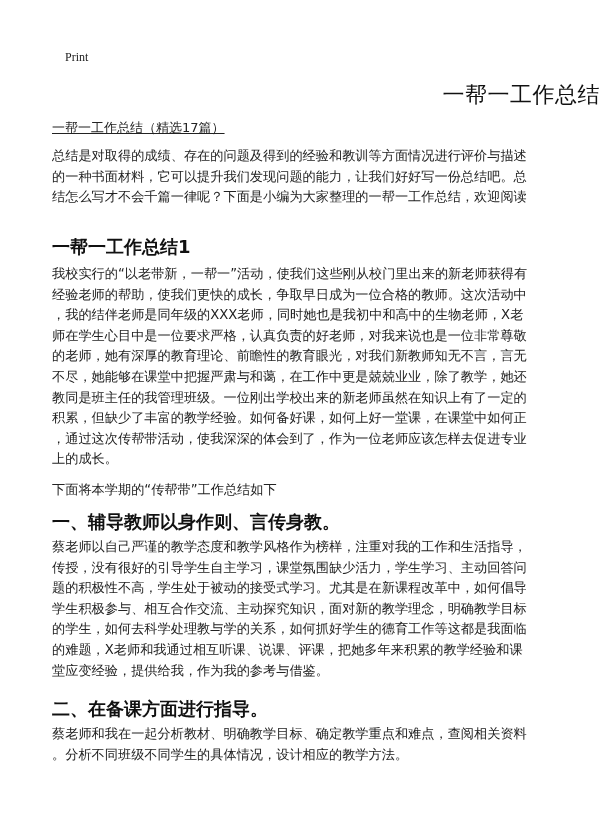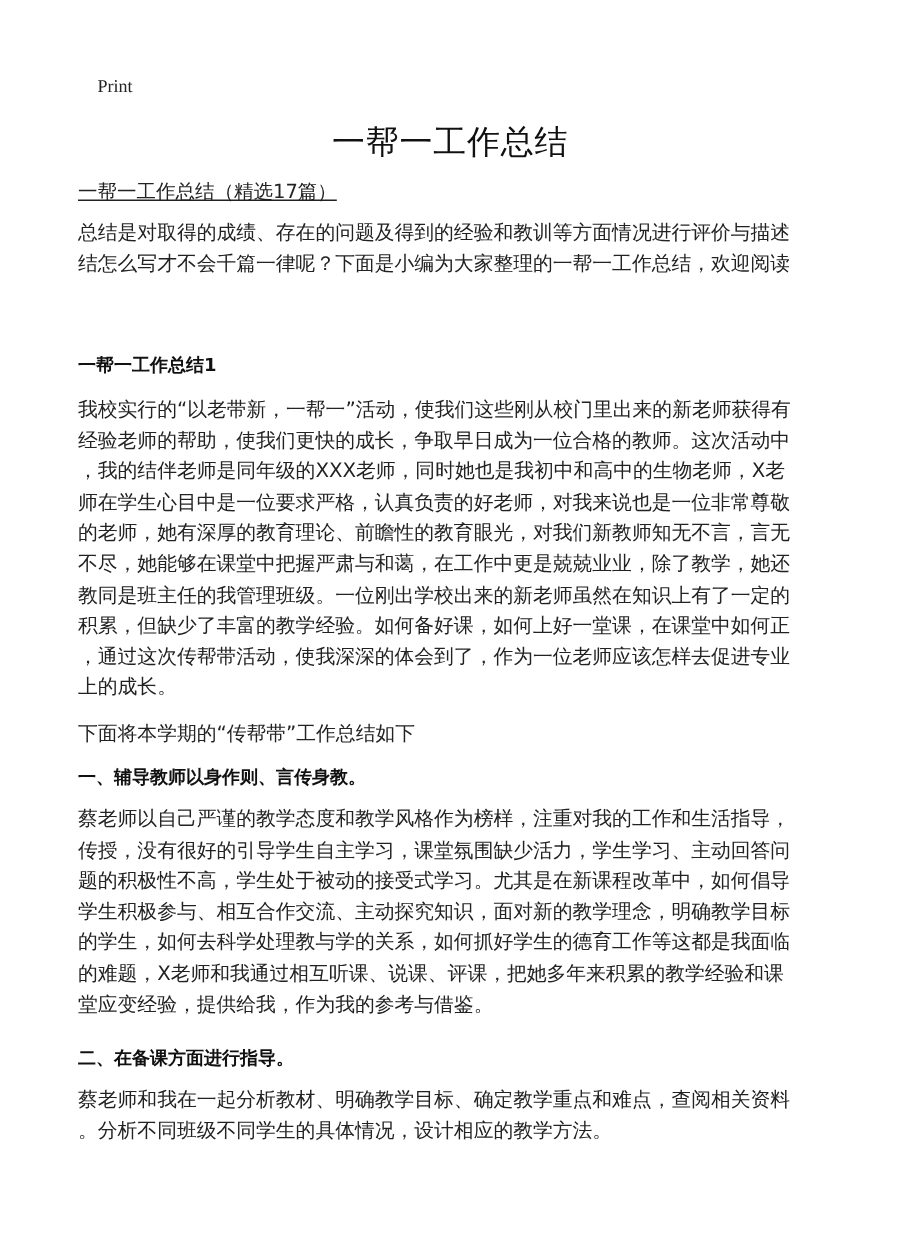--- a/index.html
+++ b/index.html
@@ -5,46 +5,47 @@
   html, body { margin: 0; padding: 0; background: #ffffff; }
   body {
     width: 600px; height: 828px; overflow: hidden; position: relative;
     font-family: "DejaVu Sans", sans-serif; color: #1a1a1a;
   }
   .print {
     position: absolute; left: 52px; top: 50px;
     font-family: "Liberation Serif", serif; font-size: 12px; color: #222; margin-left: 13px;
   }
   .title {
-    position: absolute; left: 0; width: 600px; top: 80px; text-align: center;
+    position: absolute; left: 0; width: 600px; top: 80px; text-align: right;
     font-size: 22px; color: #111; letter-spacing: 0.5px;
   }
   .subtitle {
     position: absolute; left: 52px; top: 119px; font-size: 13px; color: #222; text-decoration: underline;
   }
   .para {
     position: absolute; left: 52px; width: 500px;
     font-size: 13.2px; line-height: 20.6px; color: #222;
   }
   .para .ln { display: block; white-space: nowrap; }
   .heading {
-    position: absolute; left: 52px; font-size: 12px; font-weight: bold; color: #111;
+    position: absolute; left: 52px; font-size: 18px; font-weight: bold; color: #111;
   }
 </style>
 </head>
 <body>
 
 <div class="print">Print</div>
 
 <h1 class="title" style="margin:0;font-weight:normal;">一帮一工作总结</h1>
 
 <div class="subtitle">一帮一工作总结（精选17篇）</div>
 
 <div class="para" style="top:146px;">
   <span class="ln">总结是对取得的成绩、存在的问题及得到的经验和教训等方面情况进行评价与描述</span>
+  <span class="ln">的一种书面材料，它可以提升我们发现问题的能力，让我们好好写一份总结吧。总</span>
   <span class="ln">结怎么写才不会千篇一律呢？下面是小编为大家整理的一帮一工作总结，欢迎阅读</span>
 </div>
 
 <div class="heading" style="top:235px;">一帮一工作总结1</div>
 
 <div class="para" style="top:264px;">
   <span class="ln">我校实行的“以老带新，一帮一”活动，使我们这些刚从校门里出来的新老师获得有</span>
   <span class="ln">经验老师的帮助，使我们更快的成长，争取早日成为一位合格的教师。这次活动中</span>
   <span class="ln">，我的结伴老师是同年级的XXX老师，同时她也是我初中和高中的生物老师，X老</span>
   <span class="ln">师在学生心目中是一位要求严格，认真负责的好老师，对我来说也是一位非常尊敬</span>

